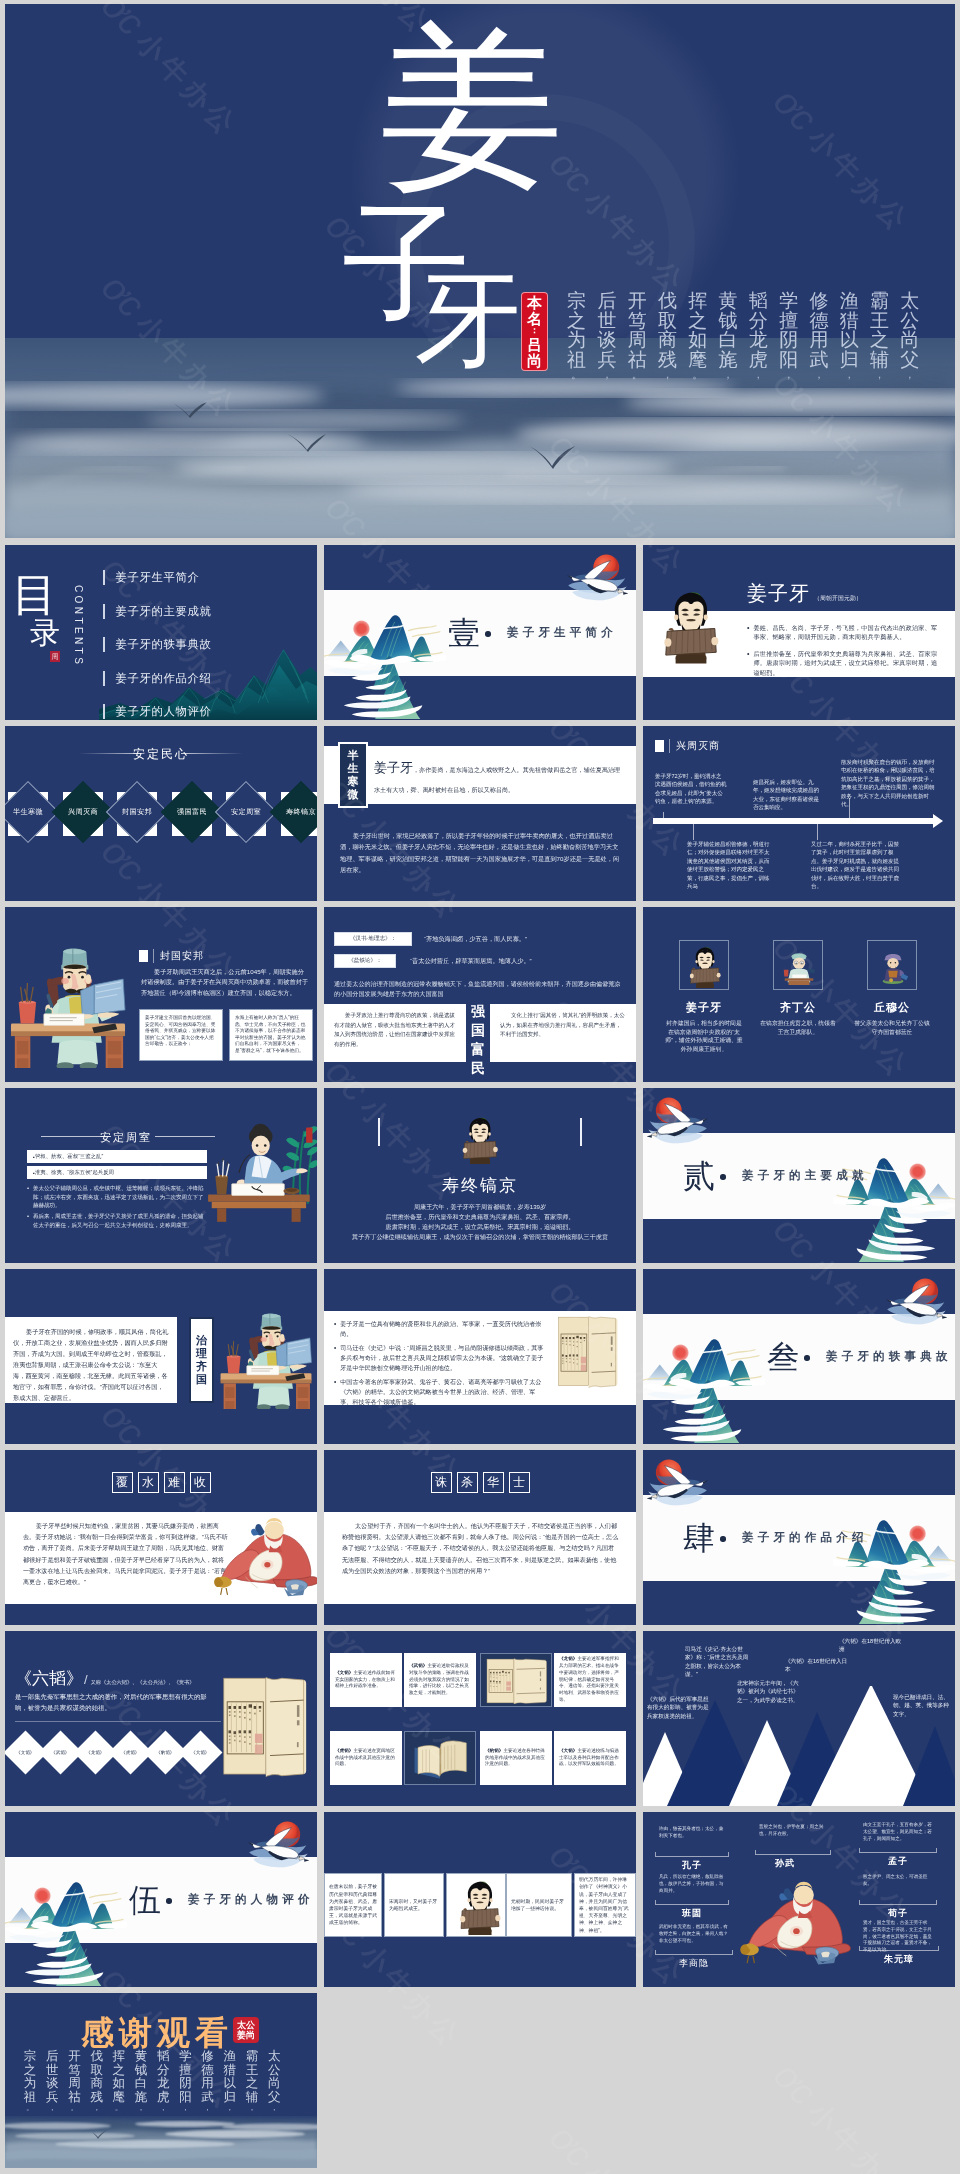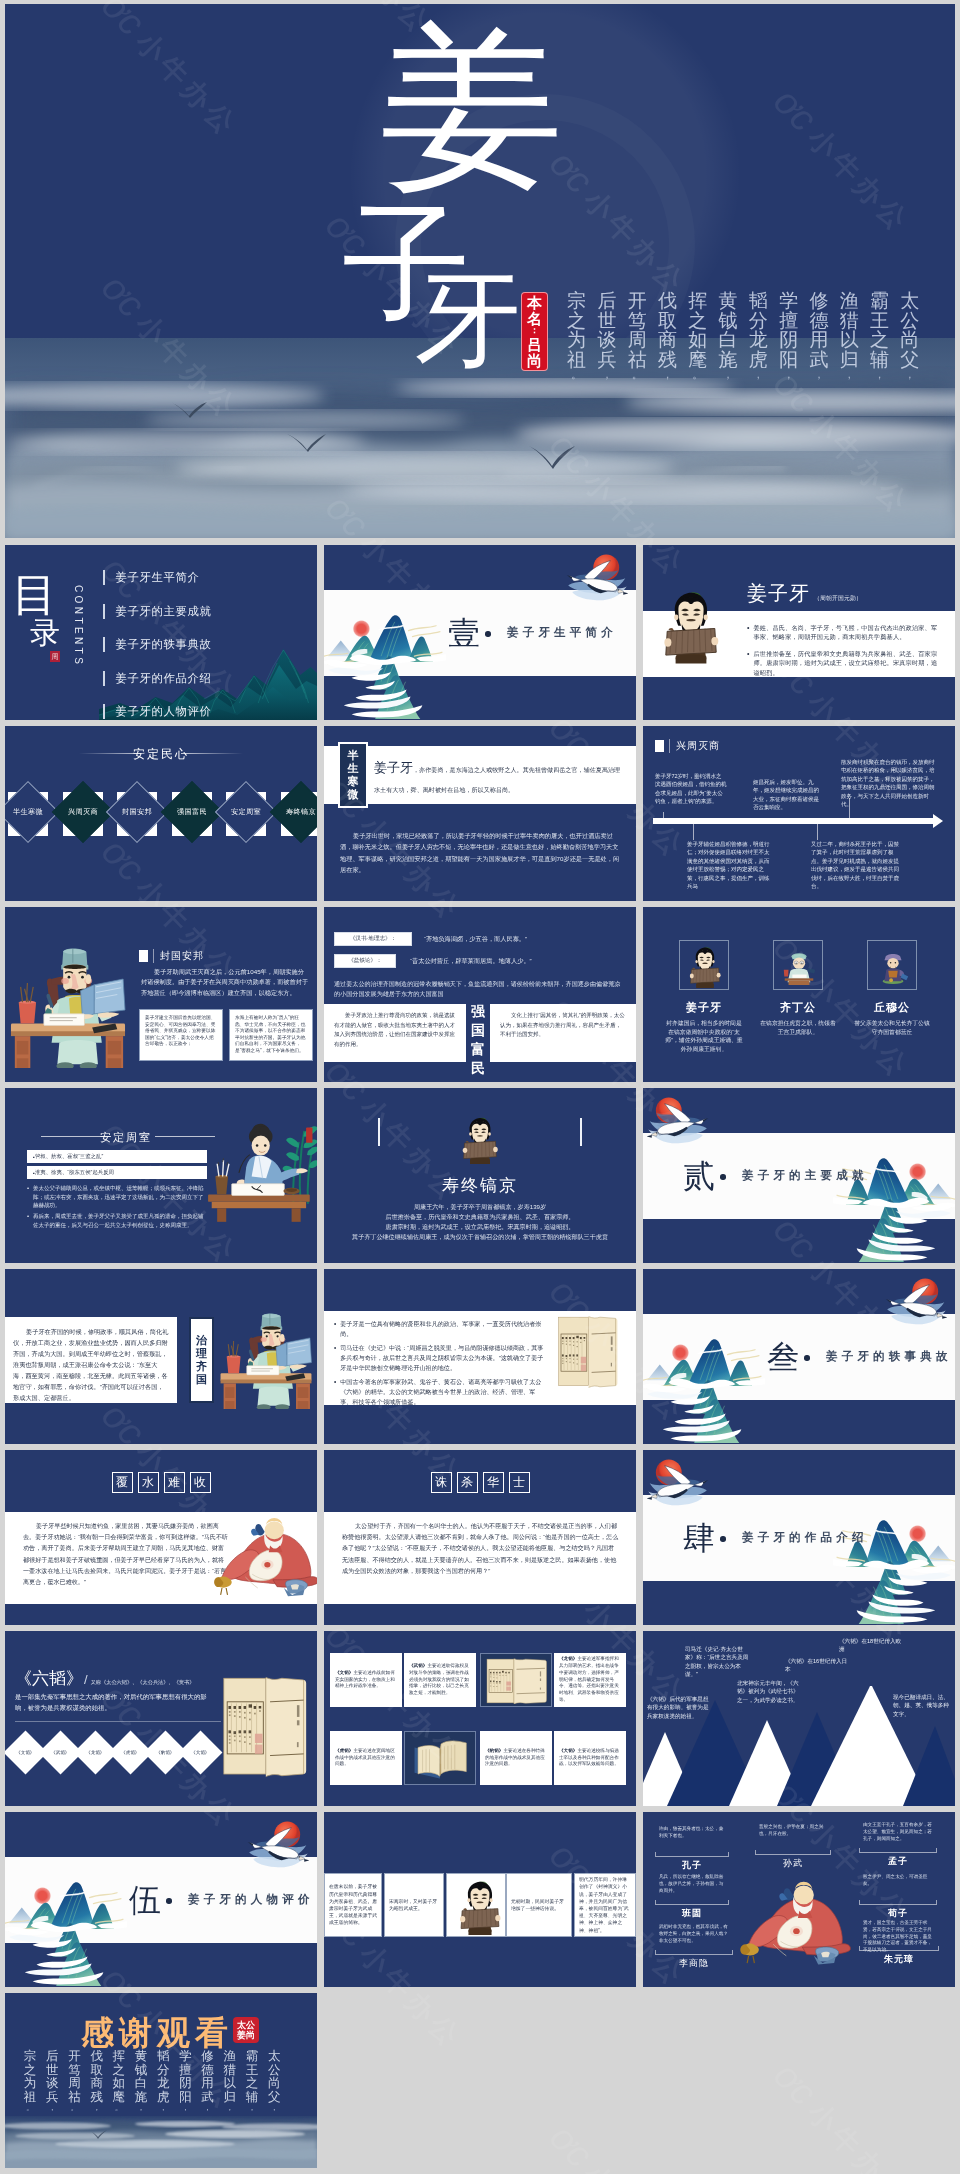--- a/index.html
+++ b/index.html
@@ -1771,21 +1771,21 @@
   <g stroke="#8a6418" stroke-width="1.6">
               <path d="M16 108 L14 118"></path>
               <path d="M22 108 L24 118"></path>
             </g>
 </svg>
           <div class="abs" style="left: 16px; top: 14px; width: 66px; font-size: 4.6px; line-height: 6.8px; color: rgb(223, 230, 241);">许由，独善其身者也；太公，兼利天下者也。</div>
           <div class="abs" style="left: 12px; top: 40px; width: 74px; height: 5px; border-right: 1px solid rgba(255, 255, 255, 0.55); border-bottom: 1px solid rgba(255, 255, 255, 0.55); border-left: 1px solid rgba(255, 255, 255, 0.55); border-image: initial; border-top: none;"></div>
           <div class="abs" style="left: 12px; top: 47px; width: 74px; text-align: center; font-size: 9px; color: rgb(255, 255, 255); font-weight: 700; letter-spacing: 1px;">孔子</div>
           <div class="abs" style="left: 116px; top: 12px; width: 68px; font-size: 4.6px; line-height: 6.8px; color: rgb(223, 230, 241);">昔殷之兴也，伊挚在夏；周之兴也，吕牙在殷。</div>
           <div class="abs" style="left: 112px; top: 38px; width: 76px; height: 5px; border-right: 1px solid rgba(255, 255, 255, 0.55); border-bottom: 1px solid rgba(255, 255, 255, 0.55); border-left: 1px solid rgba(255, 255, 255, 0.55); border-image: initial; border-top: none;"></div>
-          <div class="abs" style="left: 112px; top: 45px; width: 76px; text-align: center; font-size: 9px; color: rgb(255, 255, 255); font-weight: 400; letter-spacing: 1px;">孙武</div>
+          <div class="abs" style="left: 104px; top: 45px; width: 76px; text-align: center; font-size: 9px; color: rgb(255, 255, 255); font-weight: 700; letter-spacing: 1px;">孙武</div>
           <div class="abs" style="left: 220px; top: 10px; width: 70px; font-size: 4.6px; line-height: 6.8px; color: rgb(223, 230, 241);">由文王至于孔子，五百有余岁，若太公望、散宜生，则见而知之；若孔子，则闻而知之。</div>
           <div class="abs" style="left: 216px; top: 36px; width: 78px; height: 5px; border-right: 1px solid rgba(255, 255, 255, 0.55); border-bottom: 1px solid rgba(255, 255, 255, 0.55); border-left: 1px solid rgba(255, 255, 255, 0.55); border-image: initial; border-top: none;"></div>
           <div class="abs" style="left: 216px; top: 43px; width: 78px; text-align: center; font-size: 9px; color: rgb(255, 255, 255); font-weight: 700; letter-spacing: 1px;">孟子</div>
           <div class="abs" style="left: 16px; top: 62px; width: 66px; font-size: 4.6px; line-height: 6.8px; color: rgb(223, 230, 241);">凡兵，所以存亡继绝，救乱除害也，故伊吕之将，子孙有国，与商周并。</div>
           <div class="abs" style="left: 12px; top: 88px; width: 74px; height: 5px; border-right: 1px solid rgba(255, 255, 255, 0.55); border-bottom: 1px solid rgba(255, 255, 255, 0.55); border-left: 1px solid rgba(255, 255, 255, 0.55); border-image: initial; border-top: none;"></div>
           <div class="abs" style="left: 12px; top: 95px; width: 74px; text-align: center; font-size: 9px; color: rgb(255, 255, 255); font-weight: 700; letter-spacing: 1px;">班固</div>
           <div class="abs" style="left: 220px; top: 62px; width: 70px; font-size: 4.6px; line-height: 6.8px; color: rgb(223, 230, 241);">殷之伊尹、周之太公，可谓圣臣矣。</div>
           <div class="abs" style="left: 216px; top: 88px; width: 78px; height: 5px; border-right: 1px solid rgba(255, 255, 255, 0.55); border-bottom: 1px solid rgba(255, 255, 255, 0.55); border-left: 1px solid rgba(255, 255, 255, 0.55); border-image: initial; border-top: none;"></div>
           <div class="abs" style="left: 216px; top: 95px; width: 78px; text-align: center; font-size: 9px; color: rgb(255, 255, 255); font-weight: 700; letter-spacing: 1px;">荀子</div>
           <div class="abs" style="left: 16px; top: 112px; width: 70px; font-size: 4.6px; line-height: 6.8px; color: rgb(223, 230, 241);">武祖时非无兖也，然其卒伐武，有牧野之誓，白旗之悬，果何人哉？非太公望不可也。</div>

